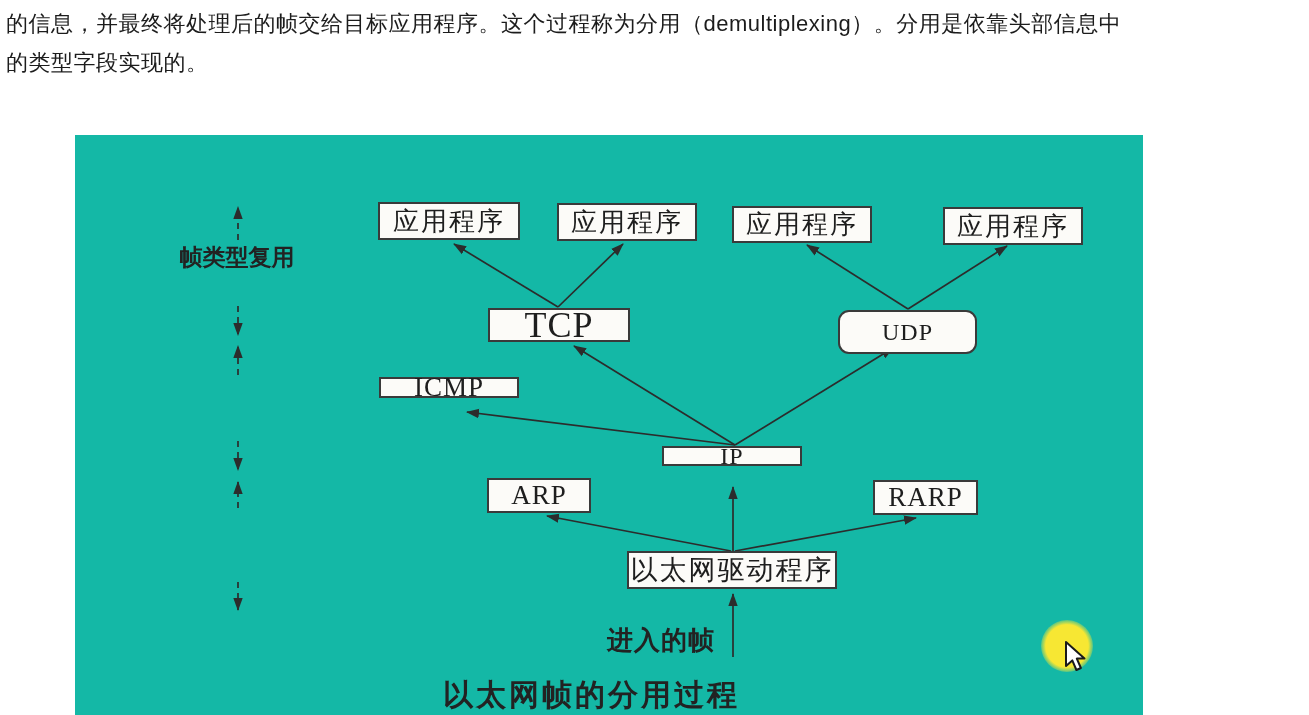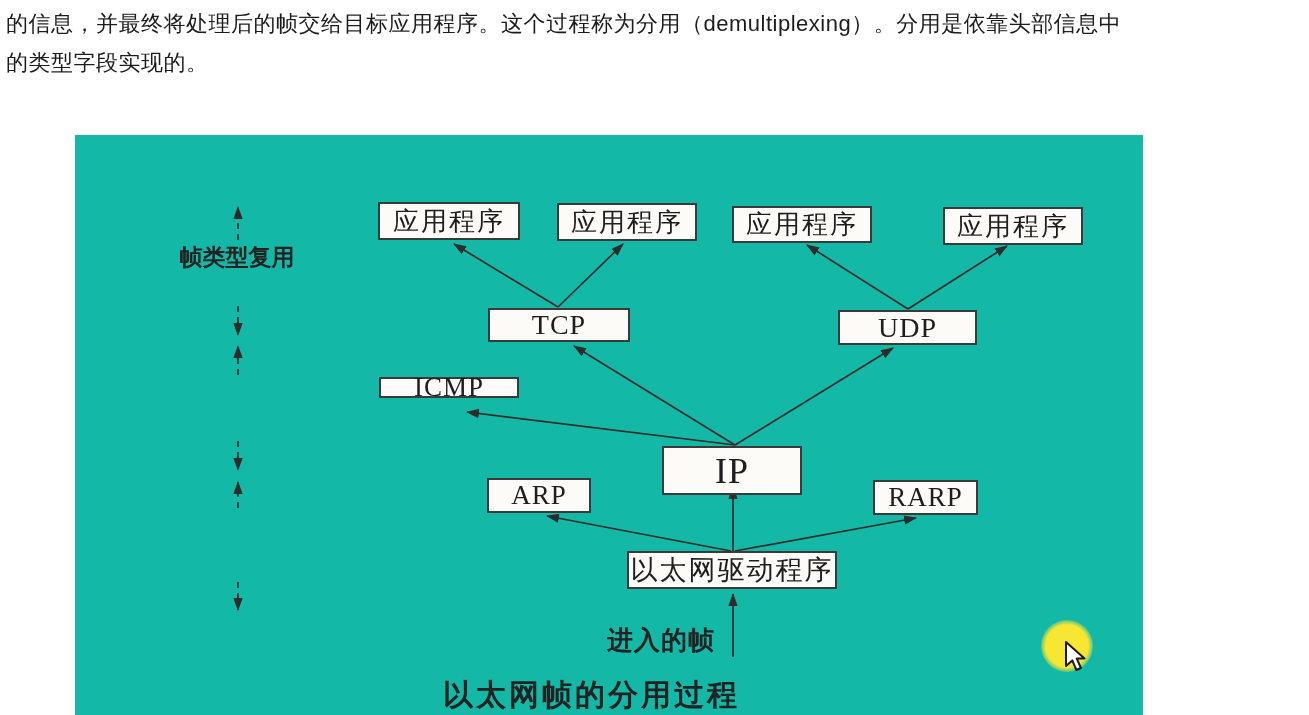--- a/index.html
+++ b/index.html
@@ -17,24 +17,24 @@
   .arrows { position:absolute; left:0; top:0; width:1068px; height:580px; }
 
   .node { position:absolute; background:#fcfbf8; border:2px solid #3a3a3a;
           display:flex; align-items:center; justify-content:center;
           font-family:"Liberation Serif","DejaVu Serif",serif; color:#1e1e1e;
           font-size:26px; letter-spacing:2px; white-space:nowrap; }
   .n-app1 { left:303px; top:67px;  width:142px; height:38px; }
   .n-app2 { left:482px; top:68px;  width:140px; height:38px; }
   .n-app3 { left:657px; top:71px;  width:140px; height:37px; }
   .n-app4 { left:868px; top:72px;  width:140px; height:38px; }
-  .n-tcp  { left:413px; top:173px; width:142px; height:34px; font-size:28px; letter-spacing:1px; }
-  .n-udp  { left:763px; top:175px; width:139px; height:35px; font-size:28px; letter-spacing:1px; }
+  .n-tcp  { left:413px; top:173px; width:142px; height:34px; font-size:36px; letter-spacing:1px; }
+  .n-udp  { left:763px; top:175px; width:139px; height:44px; font-size:24px; letter-spacing:1px;border-radius:11px; }
   .n-icmp { left:304px; top:242px; width:140px; height:21px; font-size:27px; letter-spacing:1px; }
-  .n-ip   { left:587px; top:311px; width:140px; height:49px; font-size:36px; letter-spacing:1px; }
+  .n-ip   { left:587px; top:311px; width:140px; height:20px; font-size:24px; letter-spacing:1px; }
   .n-arp  { left:412px; top:343px; width:104px; height:35px; font-size:27px; letter-spacing:1px; }
   .n-rarp { left:798px; top:345px; width:105px; height:35px; font-size:27px; letter-spacing:1px; }
   .n-driver { left:552px; top:416px; width:210px; height:38px; font-size:27px; letter-spacing:2px; }
 
   .side-label { position:absolute; left:22px; width:280px; text-align:center;
                 font-family:"Liberation Serif","DejaVu Serif",serif; font-weight:700;
                 font-size:23px; line-height:27px; color:#222; }
   .sl1 { top:109px; } .sl2 { top:246px; } .sl3 { top:381px; }
 
   .incoming { position:absolute; left:520px; top:488px; width:120px; text-align:right;

